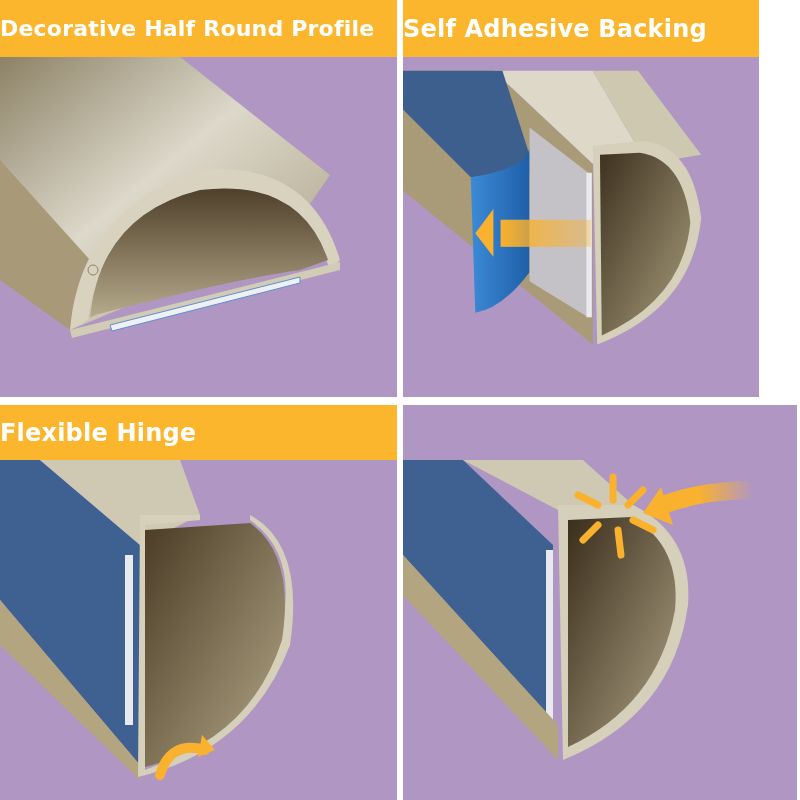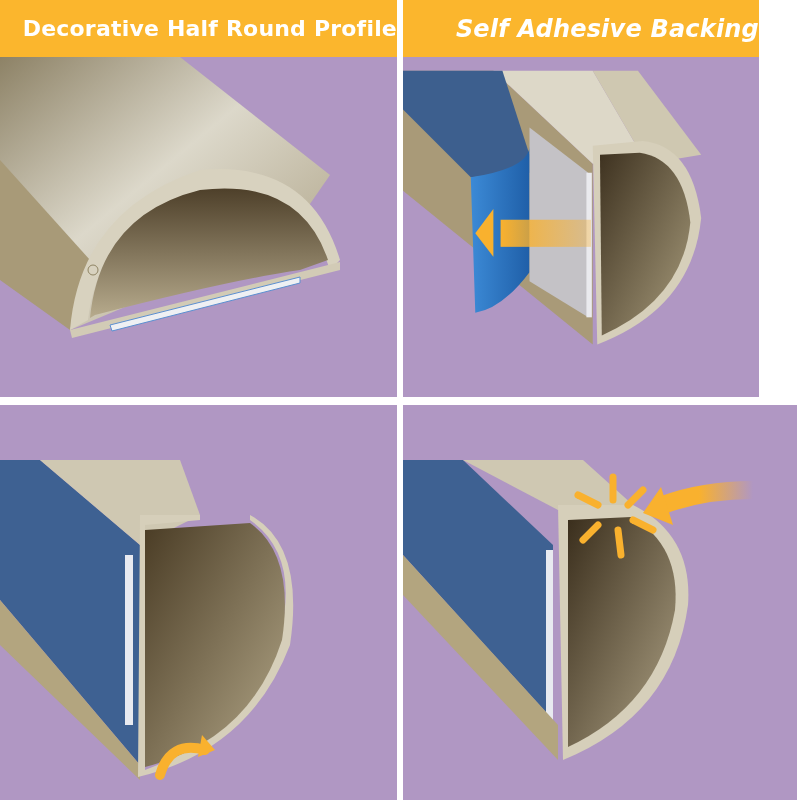--- a/index.html
+++ b/index.html
@@ -1,22 +1,22 @@
 <!DOCTYPE html>
 <html><head>
 <meta charset="utf-8">
 <style>
   html,body{margin:0;padding:0;background:#ffffff;}
   body{width:800px;height:800px;position:relative;overflow:hidden;font-family:"DejaVu Sans","Liberation Sans",sans-serif;}
   .panel{position:absolute;width:397px;height:397px;background:#b097c3;overflow:hidden;}
   .p1{left:0;top:0;}
-  .p2{left:403px;top:0;width:356px;font-style:italic;}
+  .p2{left:403px;top:0;width:356px;}
   .p3{left:0;top:405px;height:395px;}
   .p4{left:403px;top:405px;width:394px;height:395px;}
-  .header{position:absolute;left:0;top:0;width:100%;height:57px;background:#fbb62d;display:flex;align-items:center;justify-content:flex-end;z-index:3;}
+  .header{position:absolute;left:0;top:0;width:100%;height:57px;background:#fbb62d;display:flex;align-items:center;justify-content:flex-start;z-index:3;}
   .header span{color:#ffffff;font-weight:bold;font-size:24px;letter-spacing:0.2px;white-space:nowrap;}
   .p1 .header span{font-size:22px;}
   .p3 .header,.p4 .header{height:55px;}
   .art{position:absolute;left:0;top:0;width:100%;height:100%;}
 </style>
 </head>
 <body>
 
 <div class="panel p1">
   <div class="header">
@@ -71,20 +71,23 @@
     <polygon points="140,120 205,170 205,330 140,290" fill="#c9c9d3" opacity="0.85"></polygon>
     <rect x="203" y="170" width="6" height="160" fill="#eaeaee"></rect>
     <path d="M210,140 L265,135 Q320,140 330,220 Q320,320 215,360 Z" fill="#d6cfba"></path>
     <path d="M218,150 L262,148 Q310,155 318,225 Q310,310 220,350 Z" fill="url(#g2in)"></path>
     <rect x="108" y="222" width="100" height="30" fill="url(#g2ar)"></rect>
     <polygon points="80,237 100,210 100,263" fill="#f9b12e"></polygon>
   </svg>
 </div>
 
 <div class="panel p3">
+  <div class="header">
+    <span>Flexible Hinge</span>
+  </div>
   <svg class="art" viewBox="0 0 397 395">
     <defs>
       <linearGradient id="g3in" x1="0" y1="0" x2="1" y2="1">
         <stop offset="0" stop-color="#4a3c25"></stop>
           <stop offset="1" stop-color="#b3a788"></stop>
       </linearGradient>
     </defs>
     <polygon points="0,55 40,55 140,140 140,360 0,195" fill="#3e6192"></polygon>
     <rect x="125" y="150" width="8" height="170" fill="#e8eaf0"></rect>
     <polygon points="0,195 140,360 140,375 0,240" fill="#b3a57f"></polygon>

